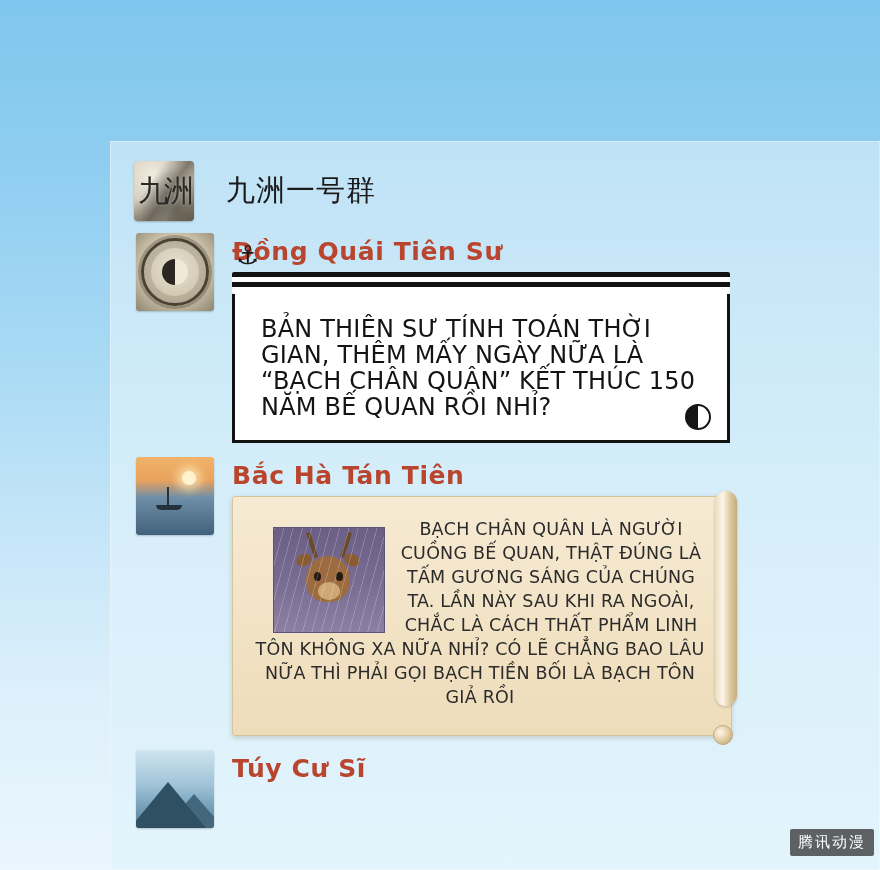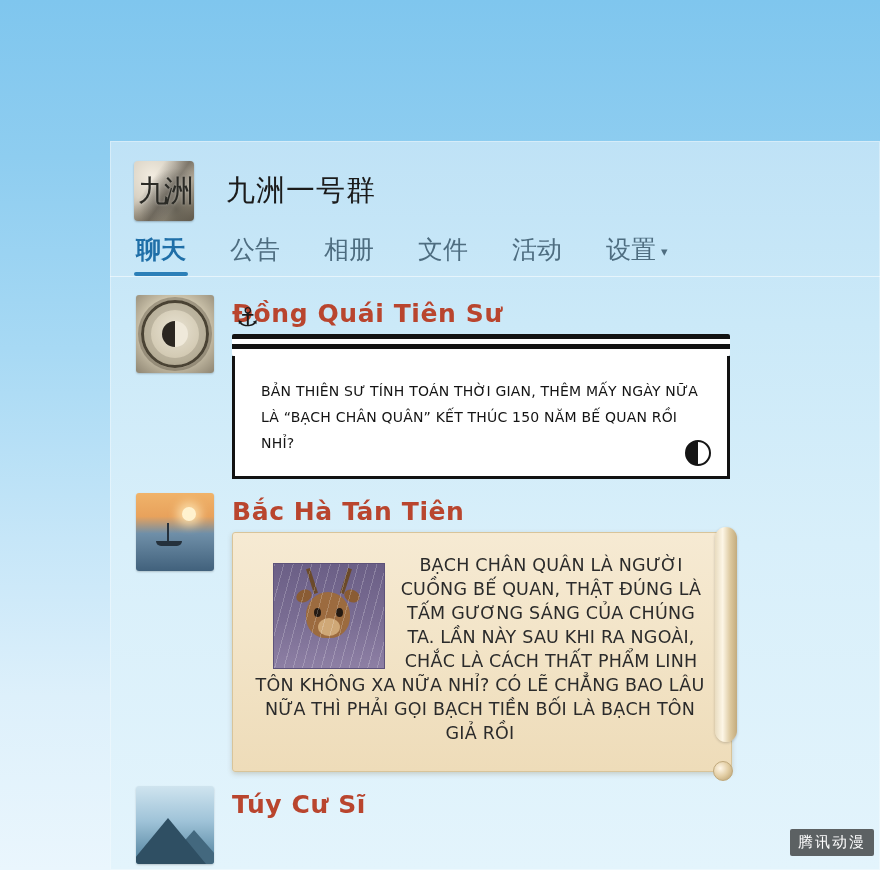--- a/index.html
+++ b/index.html
@@ -228,21 +228,21 @@
     background: #ffffff;
     border: 3px solid #121212;
     border-top: none;
     min-height: 120px;
     padding: 22px 26px 20px 26px;
     box-sizing: border-box;
     position: relative;
   }
   .bubble-text {
     font-family: "DejaVu Sans", "Liberation Sans", sans-serif;
-    font-size: 14px;
+    font-size: 24px;
     line-height: 26px;
     color: #141414;
     letter-spacing: 0.2px;
   }
   .yinyang-mark {
     position: absolute;
     right: 16px;
     bottom: 10px;
     width: 26px; height: 26px;
     border-radius: 50%;
@@ -374,40 +374,20 @@
 <div id="chat-window">
 
   <div class="group-header">
     <div class="group-avatar">
       <div class="ink"></div>
       <div class="glyph">九洲</div>
     </div>
     <div class="group-title">九洲一号群</div>
   </div>
 
-  <div class="tab-bar">
-    <div class="tab active">
-      <span>聊天</span>
-    </div>
-    <div class="tab">
-      <span>公告</span>
-    </div>
-    <div class="tab">
-      <span>相册</span>
-    </div>
-    <div class="tab">
-      <span>文件</span>
-    </div>
-    <div class="tab">
-      <span>活动</span>
-    </div>
-    <div class="tab">
-      <span>设置</span><span class="caret">▾</span>
-    </div>
-  </div>
 
   <div class="messages">
 
     <div class="msg">
       <div class="msg-avatar av-bagua">
         <div class="ring"></div>
         <div class="yy"></div>
       </div>
       <div class="msg-body">
         <div class="sender">Đồng Quái Tiên Sư</div>

